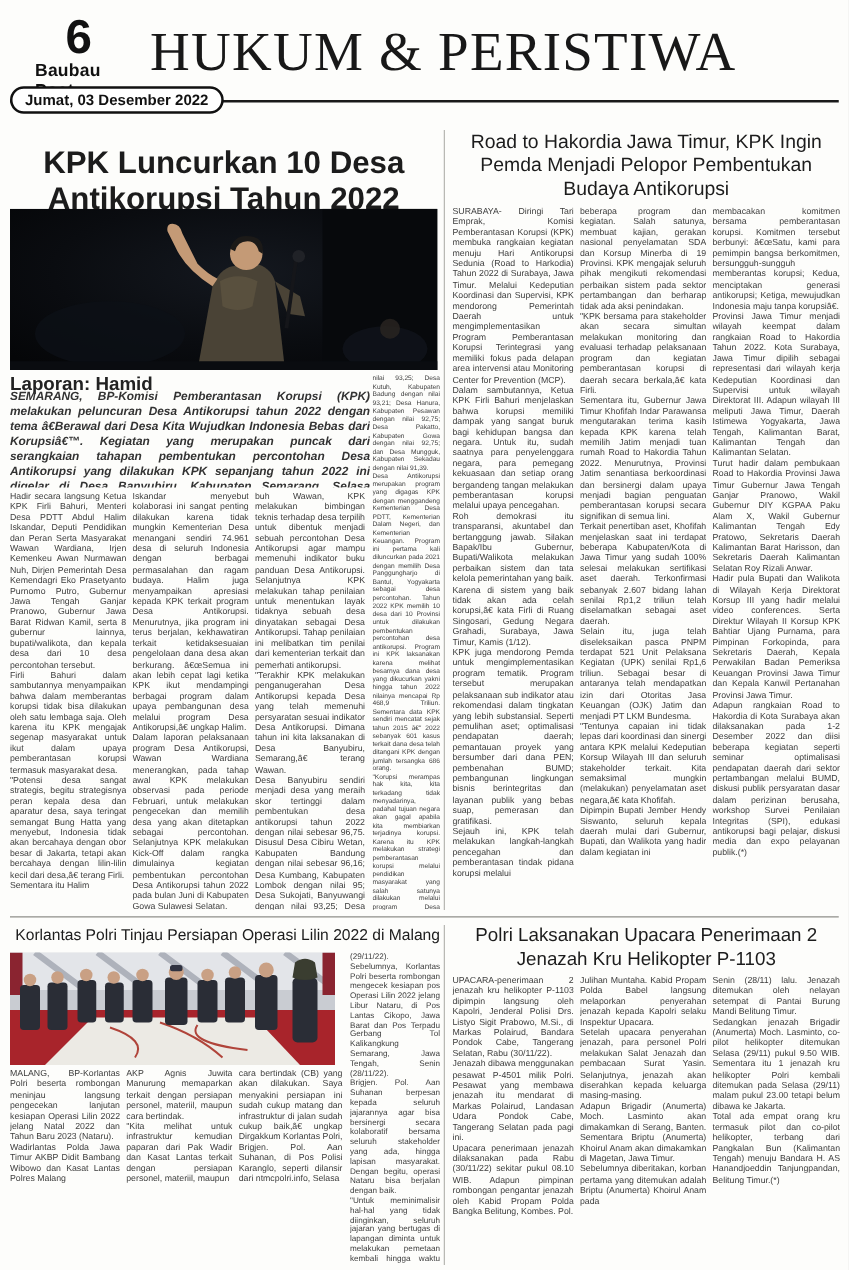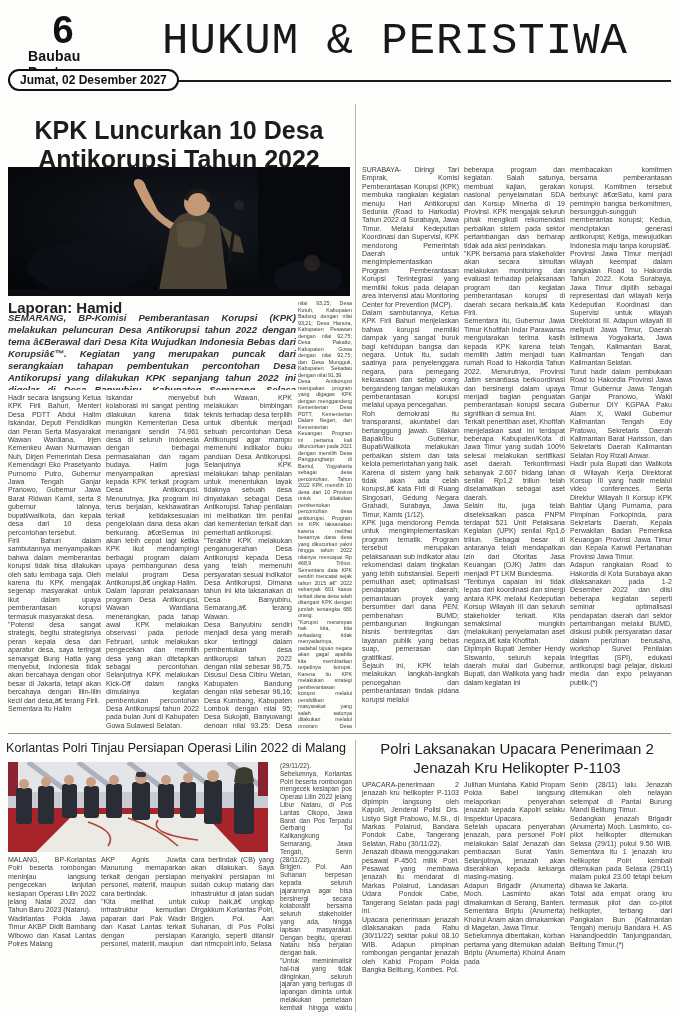--- a/index.html
+++ b/index.html
@@ -2,22 +2,22 @@
 <html><head>
 <meta charset="utf-8">
 <style>
   html,body{margin:0;padding:0;background:#e9e9e6;}
   .page{position:relative;width:679px;height:1016px;background:#fdfdfb;margin:0 auto;
         font-family:"Liberation Sans","DejaVu Sans",sans-serif;color:#2e2e2e;overflow:hidden;}
   .abs{position:absolute;}
   
   .pagenum{font-size:38px;font-weight:700;color:#111;line-height:36px;text-align:center;}
   .brand{font-size:14px;font-weight:700;color:#111;letter-spacing:.2px;}
-  .masthead{font-family:Liberation Mono, monospace;font-size:44px;color:#181818;
-            text-align:center;letter-spacing:1px;white-space:nowrap;}
+  .masthead{font-family:Liberation Serif, serif;font-size:44px;color:#181818;
+            text-align:left;letter-spacing:1px;white-space:nowrap;}
   .rule{border-top:2px solid #1a1a1a;}
   .pill{background:#fff;border:2px solid #111;border-radius:12px;font-size:12px;font-weight:700;
         color:#111;padding:2px 10px;white-space:nowrap;z-index:3;}
   
   .headline-main{font-size:25px;line-height:29px;font-weight:700;color:#1c1c1c;text-align:center;}
   .headline-sub{font-size:15.5px;line-height:19px;font-weight:400;color:#1c1c1c;text-align:center;}
   .headline-one{font-size:12.5px;font-weight:400;color:#1c1c1c;text-align:center;white-space:nowrap;}
   
   .byline{font-size:15px;font-weight:700;text-align:left;color:#222;}
   .lede{font-size:9.5px;line-height:12px;font-weight:700;font-style:italic;color:#333;
@@ -35,21 +35,21 @@
 
 <div class="page">
 
   <div class="abs" style="left:28px;top:12px;width:70px;">
     <div class="pagenum">6</div>
     <div class="brand">Baubau Post</div>
   </div>
   <div class="abs masthead" style="left:120px;top:16px;width:550px;">HUKUM &amp; PERISTIWA</div>
 
   <div class="abs rule" style="left:8px;top:80px;width:663px;"></div>
-  <div class="abs pill" style="left:8px;top:69px;">Jumat, 02 Desember 2027</div>
+  <div class="abs pill" style="left:8px;top:69px;">Jumat, 03 Desember 2022</div>
 
   <div class="abs headline-main" style="left:6px;top:116px;width:346px;">KPK Luncurkan 10 Desa Antikorupsi Tahun 2022</div>
 
   <div class="abs" style="left:8px;top:167px;width:342px;height:129px;">
     <svg width="342" height="129" viewBox="0 0 342 129">
       <defs>
         <radialGradient id="g1" cx="55%" cy="40%" r="75%">
           <stop offset="0%" stop-color="#14181f"></stop>
             <stop offset="60%" stop-color="#0a0c10"></stop>
             <stop offset="100%" stop-color="#050608"></stop>
@@ -83,20 +83,21 @@
 Dalam laporan pelaksanaan program Desa Antikorupsi, Wawan Wardiana menerangkan, pada tahap awal KPK melakukan observasi pada periode Februari, untuk melakukan pengecekan dan memilih desa yang akan ditetapkan sebagai percontohan. Selanjutnya KPK melakukan Kick-Off dalam rangka dimulainya kegiatan pembentukan percontohan Desa Antikorupsi tahun 2022 pada bulan Juni di Kabupaten Gowa Sulawesi Selatan.
 Tahap selanjutnya, im-</div>
   <div class="abs col" style="left:204px;top:394px;width:88px;height:334px;">buh Wawan, KPK melakukan bimbingan teknis terhadap desa terpilih untuk dibentuk menjadi sebuah percontohan Desa Antikorupsi agar mampu memenuhi indikator buku panduan Desa Antikorupsi. Selanjutnya KPK melakukan tahap penilaian untuk menentukan layak tidaknya sebuah desa dinyatakan sebagai Desa Antikorupsi. Tahap penilaian ini melibatkan tim penilai dari kementerian terkait dan pemerhati antikorupsi.
 "Terakhir KPK melakukan penganugerahan Desa Antikorupsi kepada Desa yang telah memenuhi persyaratan sesuai indikator Desa Antikorupsi. Dimana tahun ini kita laksanakan di Desa Banyubiru, Semarang,â€ terang Wawan.
 Desa Banyubiru sendiri menjadi desa yang meraih skor tertinggi dalam pembentukan desa antikorupsi tahun 2022 dengan nilai sebesar 96,75. Disusul Desa Cibiru Wetan, Kabupaten Bandung dengan nilai sebesar 96,16; Desa Kumbang, Kabupaten Lombok dengan nilai 95; Desa Sukojati, Banyuwangi dengan nilai 93,25; Desa Kamang Hilia, Kabupaten Agam dengan</div>
   <div class="abs col col-narrow" style="left:298px;top:300px;width:54px;height:428px;">nilai 93,25; Desa Kutuh, Kabupaten Badung dengan nilai 93,21; Desa Hanura, Kabupaten Pesawan dengan nilai 92,75; Desa Pakatto, Kabupaten Gowa dengan nilai 92,75; dan Desa Mungguk, Kabupaten Sekadau dengan nilai 91,39.
 Desa Antikorupsi merupakan program yang digagas KPK dengan menggandeng Kementerian Desa PDTT, Kementerian Dalam Negeri, dan Kementerian Keuangan. Program ini pertama kali diluncurkan pada 2021 dengan memilih Desa Panggungharjo di Bantul, Yogyakarta sebagai desa percontohan. Tahun 2022 KPK memilih 10 desa dari 10 Provinsi untuk dilakukan pembentukan percontohan desa antikorupsi. Program ini KPK laksanakan karena melihat besarnya dana desa yang dikucurkan yakni hingga tahun 2022 nilainya mencapai Rp 468,9 Triliun. Sementara data KPK sendiri mencatat sejak tahun 2015 â€" 2022 sebanyak 601 kasus terkait dana desa telah ditangani KPK dengan jumlah tersangka 686 orang.
 "Korupsi merampas hak kita, kita terkadang tidak menyadarinya, padahal tujuan negara akan gagal apabila kita membiarkan terjadinya korupsi. Karena itu KPK melakukan strategi pemberantasan korupsi melalui pendidikan masyarakat yang salah satunya dilakukan melalui program Desa Antikorupsi,â€ tutup Firli.(*)</div>
 
   <div class="abs vdiv" style="left:355px;top:104px;height:624px;"></div>
+  <div class="abs headline-sub" style="left:362px;top:104px;width:310px;">Road to Hakordia Jawa Timur, KPK Ingin Pemda Menjadi Pelopor Pembentukan Budaya Antikorupsi</div>
 
   <div class="abs col" style="left:362px;top:166px;width:97px;height:562px;">SURABAYA- Diringi Tari Emprak, Komisi Pemberantasan Korupsi (KPK) membuka rangkaian kegiatan menuju Hari Antikorupsi Sedunia (Road to Harkodia) Tahun 2022 di Surabaya, Jawa Timur. Melalui Kedeputian Koordinasi dan Supervisi, KPK mendorong Pemerintah Daerah untuk mengimplementasikan Program Pemberantasan Korupsi Terintegrasi yang memiliki fokus pada delapan area intervensi atau Monitoring Center for Prevention (MCP).
 Dalam sambutannya, Ketua KPK Firli Bahuri menjelaskan bahwa korupsi memiliki dampak yang sangat buruk bagi kehidupan bangsa dan negara. Untuk itu, sudah saatnya para penyelenggara negara, para pemegang kekuasaan dan setiap orang bergandeng tangan melakukan pemberantasan korupsi melalui upaya pencegahan.
 Roh demokrasi itu transparansi, akuntabel dan bertanggung jawab. Silakan Bapak/Ibu Gubernur, Bupati/Walikota melakukan perbaikan sistem dan tata kelola pemerintahan yang baik. Karena di sistem yang baik tidak akan ada celah korupsi,â€ kata Firli di Ruang Singosari, Gedung Negara Grahadi, Surabaya, Jawa Timur, Kamis (1/12).
 KPK juga mendorong Pemda untuk mengimplementasikan program tematik. Program tersebut merupakan pelaksanaan sub indikator atau rekomendasi dalam tingkatan yang lebih substansial. Seperti pemulihan aset; optimalisasi pendapatan daerah; pemantauan proyek yang bersumber dari dana PEN; pembenahan BUMD; pembangunan lingkungan bisnis berintegritas dan layanan publik yang bebas suap, pemerasan dan gratifikasi.
 Sejauh ini, KPK telah melakukan langkah-langkah pencegahan dan pemberantasan tindak pidana korupsi melalui</div>
   <div class="abs col" style="left:464px;top:166px;width:101px;height:562px;">beberapa program dan kegiatan. Salah satunya, membuat kajian, gerakan nasional penyelamatan SDA dan Korsup Minerba di 19 Provinsi. KPK mengajak seluruh pihak mengikuti rekomendasi perbaikan sistem pada sektor pertambangan dan berharap tidak ada aksi penindakan.
 "KPK bersama para stakeholder akan secara simultan melakukan monitoring dan evaluasi terhadap pelaksanaan program dan kegiatan pemberantasan korupsi di daerah secara berkala,â€ kata Firli.
 Sementara itu, Gubernur Jawa Timur Khofifah Indar Parawansa mengutarakan terima kasih kepada KPK karena telah memilih Jatim menjadi tuan rumah Road to Hakordia Tahun 2022. Menurutnya, Provinsi Jatim senantiasa berkoordinasi dan bersinergi dalam upaya menjadi bagian penguatan pemberantasan korupsi secara signifikan di semua lini.
 Terkait penertiban aset, Khofifah menjelaskan saat ini terdapat beberapa Kabupaten/Kota di Jawa Timur yang sudah 100% selesai melakukan sertifikasi aset daerah. Terkonfirmasi sebanyak 2.607 bidang lahan senilai Rp1,2 triliun telah diselamatkan sebagai aset daerah.
@@ -104,21 +105,21 @@
 "Tentunya capaian ini tidak lepas dari koordinasi dan sinergi antara KPK melalui Kedeputian Korsup Wilayah III dan seluruh stakeholder terkait. Kita semaksimal mungkin (melakukan) penyelamatan aset negara,â€ kata Khofifah.
 Dipimpin Bupati Jember Hendy Siswanto, seluruh kepala daerah mulai dari Gubernur, Bupati, dan Walikota yang hadir dalam kegiatan ini</div>
   <div class="abs col" style="left:570px;top:166px;width:102px;height:562px;">membacakan komitmen bersama pemberantasan korupsi. Komitmen tersebut berbunyi: â€œSatu, kami para pemimpin bangsa berkomitmen, bersungguh-sungguh memberantas korupsi; Kedua, menciptakan generasi antikorupsi; Ketiga, mewujudkan Indonesia maju tanpa korupsiâ€.
 Provinsi Jawa Timur menjadi wilayah keempat dalam rangkaian Road to Hakordia Tahun 2022. Kota Surabaya, Jawa Timur dipilih sebagai representasi dari wilayah kerja Kedeputian Koordinasi dan Supervisi untuk wilayah Direktorat III. Adapun wilayah III meliputi Jawa Timur, Daerah Istimewa Yogyakarta, Jawa Tengah, Kalimantan Barat, Kalimantan Tengah dan Kalimantan Selatan.
 Turut hadir dalam pembukaan Road to Hakordia Provinsi Jawa Timur Gubernur Jawa Tengah Ganjar Pranowo, Wakil Gubernur DIY KGPAA Paku Alam X, Wakil Gubernur Kalimantan Tengah Edy Pratowo, Sekretaris Daerah Kalimantan Barat Harisson, dan Sekretaris Daerah Kalimantan Selatan Roy Rizali Anwar.
 Hadir pula Bupati dan Walikota di Wilayah Kerja Direktorat Korsup III yang hadir melalui video conferences. Serta Direktur Wilayah II Korsup KPK Bahtiar Ujang Purnama, para Pimpinan Forkopinda, para Sekretaris Daerah, Kepala Perwakilan Badan Pemeriksa Keuangan Provinsi Jawa Timur dan Kepala Kanwil Pertanahan Provinsi Jawa Timur.
 Adapun rangkaian Road to Hakordia di Kota Surabaya akan dilaksanakan pada 1-2 Desember 2022 dan diisi beberapa kegiatan seperti seminar optimalisasi pendapatan daerah dari sektor pertambangan melalui BUMD, diskusi publik persyaratan dasar dalam perizinan berusaha, workshop Survei Penilaian Integritas (SPI), edukasi antikorupsi bagi pelajar, diskusi media dan expo pelayanan publik.(*)</div>
 
   <div class="abs hdiv" style="left:8px;top:733px;width:663px;"></div>
 
-  <div class="abs headline-one" style="left:0px;top:741px;width:352px;">Korlantas Polri Tinjau Persiapan Operasi Lilin 2022 di Malang</div>
+  <div class="abs headline-one" style="left:0px;top:741px;width:352px;text-align:right;">Korlantas Polri Tinjau Persiapan Operasi Lilin 2022 di Malang</div>
 
   <div class="abs" style="left:8px;top:762px;width:260px;height:90px;">
     <svg width="260" height="90" viewBox="0 0 260 90">
       <rect width="260" height="90" fill="#c9ccd2"></rect>
       <path d="M0 0 H260 V30 H0 Z" fill="#e3e5e9"></path>
       <path d="M20 0 L60 30 M70 0 L110 30 M120 0 L160 30 M170 0 L210 30 M220 0 L258 28" stroke="#aeb2bb" stroke-width="5" fill="none"></path>
       <rect x="0" y="0" width="10" height="34" fill="#8a2430"></rect>
       <rect x="250" y="0" width="10" height="34" fill="#8a2430"></rect>
       <rect x="0" y="46" width="260" height="44" fill="#a8242b"></rect>
       <polygon points="28,90 232,90 196,52 66,52" fill="#eceae4"></polygon>

